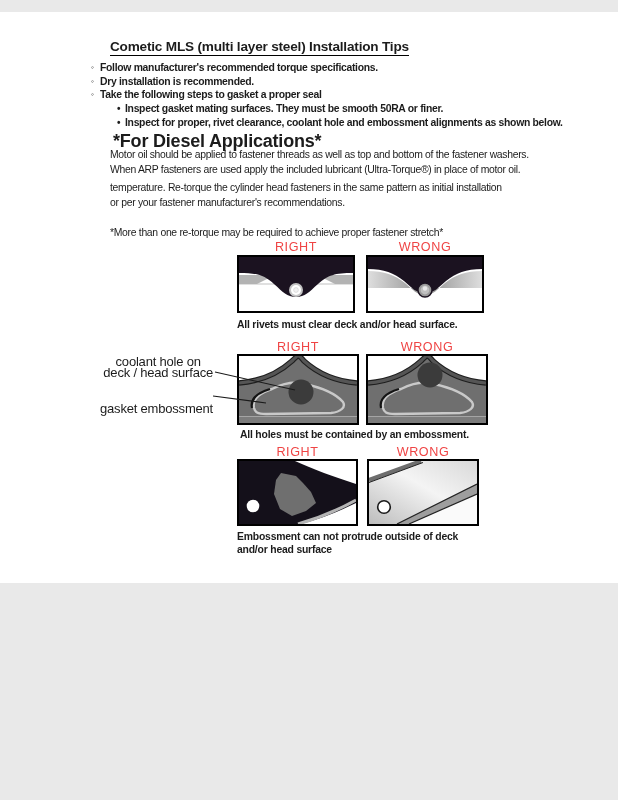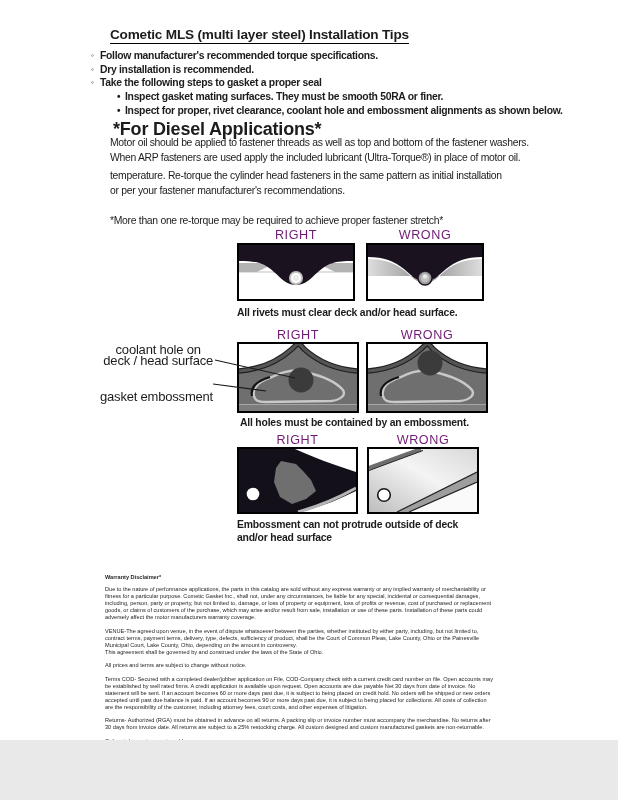--- a/index.html
+++ b/index.html
@@ -1,37 +1,37 @@
 <!DOCTYPE html>
 <html><head>
 <meta charset="utf-8">
 <style>
   html,body{margin:0;padding:0;background:#e9e9e9;}
   #page{
-    position:relative;width:618px;height:740px;background:#ffffff;
+    position:relative;width:618px;height:571px;background:#ffffff;
     font-family:"Liberation Sans","DejaVu Sans",sans-serif;color:#1c1c1c;
-    overflow:hidden;margin:0 auto;
+    overflow:hidden;margin:12px auto;
   }
   .abs{position:absolute;}
   
   #title{left:110px;top:27px;font-size:13.6px;font-weight:bold;letter-spacing:-0.2px;
          border-bottom:1.6px solid #000;padding-bottom:1px;white-space:nowrap;}
   
   #intro{left:91px;top:49px;font-size:10.4px;letter-spacing:-0.3px;line-height:13.7px;white-space:nowrap;font-weight:bold;}
   .blt .mk{display:inline-block;width:9px;font-size:8.5px;vertical-align:1px;}
   .blt.sub{padding-left:26px;}
   .blt.sub .mk{width:8px;font-size:10px;vertical-align:0;}
   
   #diesel-heading{left:113px;top:119px;font-size:18px;font-weight:bold;letter-spacing:-0.2px;white-space:nowrap;}
   .para{font-size:10.4px;letter-spacing:-0.3px;line-height:14.6px;white-space:nowrap;}
   #para1{left:110px;top:136px;}
   #para2{left:110px;top:169px;}
   #para3{left:110px;top:214px;}
   
-  .dlabel{font-size:12.6px;letter-spacing:0.6px;color:#701a75;text-align:center;white-space:nowrap;}
+  .dlabel{font-size:12.6px;letter-spacing:0.6px;color:#ef4444;text-align:center;white-space:nowrap;}
   .dbox{border:2px solid #000;background:#fff;box-sizing:border-box;}
   .dbox svg{display:block;width:100%;height:100%;}
   .caption{font-weight:bold;font-size:10.4px;letter-spacing:-0.2px;line-height:13.2px;white-space:nowrap;}
   .ann{font-size:13px;letter-spacing:-0.2px;line-height:11px;text-align:center;white-space:nowrap;}
   
   #fineprint{left:105px;top:574px;width:424px;font-size:5.6px;line-height:7px;color:#1f1f1f;letter-spacing:0;}
   #fineprint .fp-head{font-weight:bold;margin-bottom:5px;}
   #fineprint .fp-para{margin-bottom:6.5px;white-space:nowrap;}
   
   #pagenum{left:386px;top:757px;font-size:13px;letter-spacing:0.3px;color:#737373;white-space:nowrap;}

